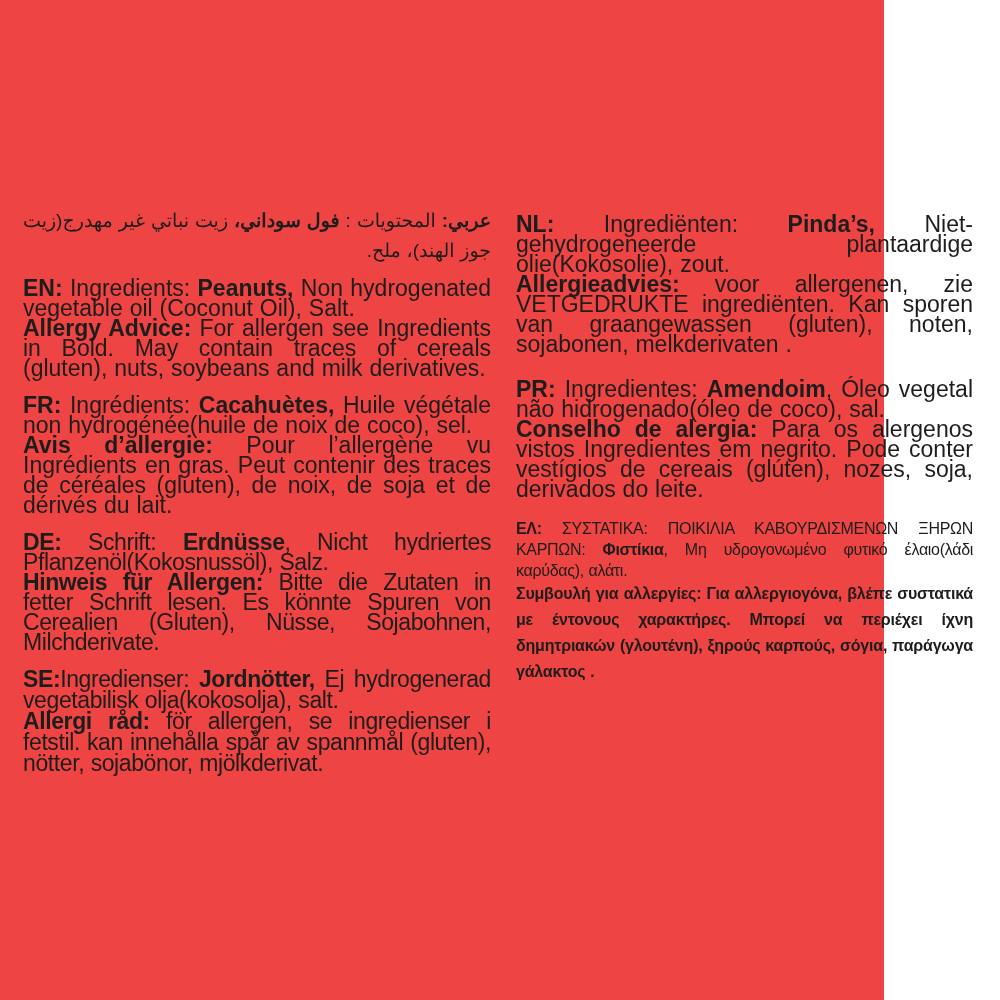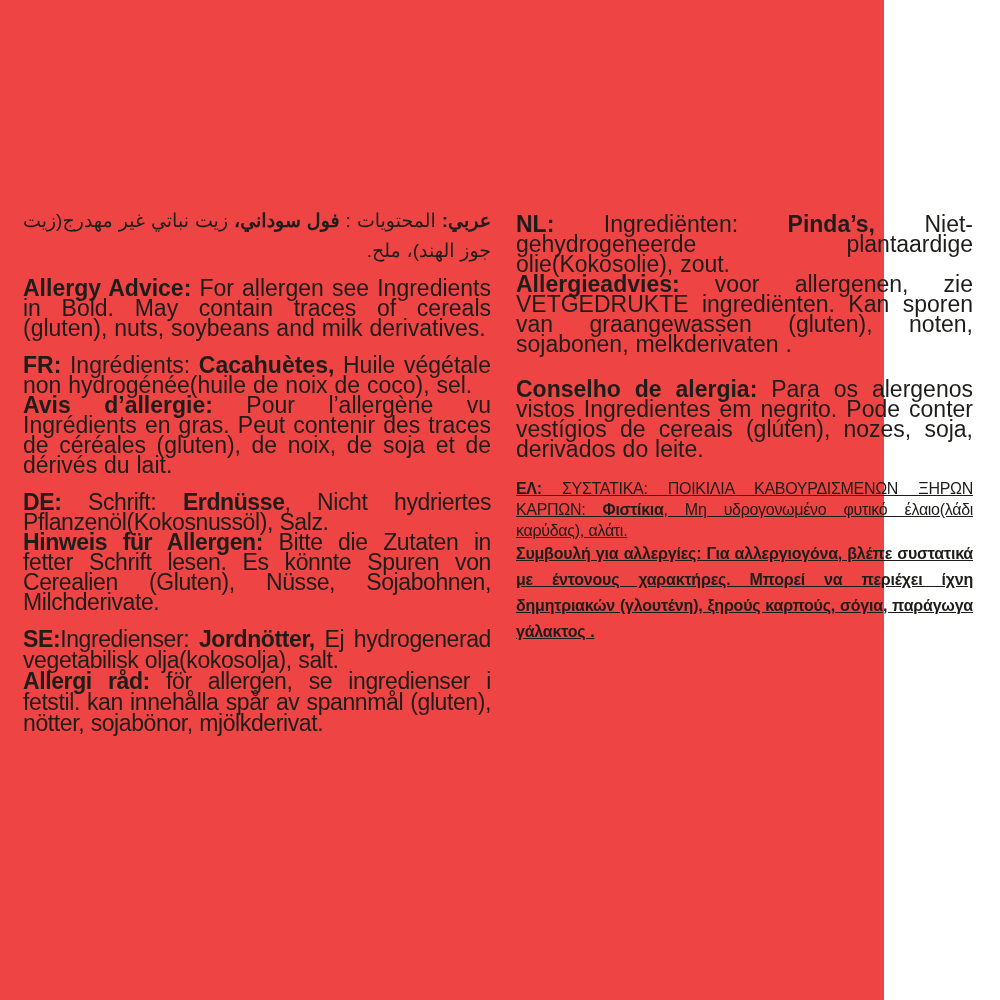--- a/index.html
+++ b/index.html
@@ -47,32 +47,33 @@
   }
 
   
   .sec-de .para, .sec-se .para { letter-spacing: -0.4px; }
   .sec-se .para { line-height: 21px; }
 
   .sec-nl { margin-bottom: 25px; }
   .sec-pr { margin-bottom: 19px; }
 
   
-  .sec-el .para        { font-size: 16px; line-height: 21px; letter-spacing: -0.3px; text-decoration: underline; }
+  .sec-el .para        { font-size: 16px; line-height: 21px; letter-spacing: -0.3px; }
   .sec-el .para.allbold{ font-size: 16px; line-height: 26px; letter-spacing: -0.2px; font-weight: bold; }
 </style>
 </head>
 <body>
 
 <div class="page">
   <div class="col col-left">
       <section class="sec sec-ar" dir="rtl">
         <p class="para"><span class="b">عربي:</span><span> المحتويات : </span><span class="b">فول سوداني،</span><span> زيت نباتي غير مهدرج(زيت جوز الهند)، ملح.</span></p>
       </section>
       <section class="sec sec-en">
+        <p class="para"><span class="b">EN:</span><span> Ingredients: </span><span class="b">Peanuts,</span><span> Non hydrogenated vegetable oil (Coconut Oil),  Salt.</span></p>
         <p class="para"><span class="b">Allergy Advice:</span><span> For allergen see Ingredients in Bold. May contain traces of  cereals (gluten), nuts, soybeans and milk derivatives.</span></p>
       </section>
       <section class="sec sec-fr">
         <p class="para"><span class="b">FR:</span><span> Ingrédients: </span><span class="b">Cacahuètes,</span><span> Huile végétale non hydrogénée(huile de noix de coco),  sel.</span></p>
         <p class="para"><span class="b">Avis d’allergie:</span><span> Pour l’allergène vu Ingrédients en gras. Peut contenir des traces de céréales (gluten), de noix, de soja et de dérivés du lait.</span></p>
       </section>
       <section class="sec sec-de">
         <p class="para"><span class="b">DE:</span><span> Schrift:  </span><span class="b">Erdnüsse</span><span>, Nicht hydriertes Pflanzenöl(Kokosnussöl), Salz.</span></p>
         <p class="para"><span class="b">Hinweis für Allergen:</span><span> Bitte die Zutaten in fetter Schrift lesen. Es könnte Spuren von Cerealien (Gluten), Nüsse, Sojabohnen, Milchderivate.</span></p>
       </section>
@@ -80,20 +81,21 @@
         <p class="para"><span class="b">SE:</span><span>Ingredienser: </span><span class="b">Jordnötter,</span><span> Ej hydrogenerad vegetabilisk olja(kokosolja), salt.</span></p>
         <p class="para"><span class="b">Allergi råd:</span><span> för allergen, se ingredienser i fetstil. kan innehålla spår av spannmål (gluten), nötter, sojabönor, mjölkderivat.</span></p>
       </section>
     </div>
   <div class="col col-right">
       <section class="sec sec-nl">
         <p class="para"><span class="b">NL:</span><span> Ingrediënten: </span><span class="b">Pinda’s,</span><span> Niet-gehydrogeneerde plantaardige olie(Kokosolie), zout.</span></p>
         <p class="para"><span class="b">Allergieadvies:</span><span> voor allergenen, zie VETGEDRUKTE ingrediënten. Kan sporen van graangewassen (gluten), noten, sojabonen, melkderivaten .</span></p>
       </section>
       <section class="sec sec-pr">
+        <p class="para"><span class="b">PR:</span><span> Ingredientes: </span><span class="b">Amendoim</span><span>, Óleo vegetal não hidrogenado(óleo de coco), sal.</span></p>
         <p class="para"><span class="b">Conselho de alergia:</span><span> Para os alergenos vistos Ingredientes em negrito. Pode conter vestígios de cereais (glúten), nozes, soja, derivados do leite.</span></p>
       </section>
       <section class="sec sec-el">
         <p class="para"><span class="b">ΕΛ:</span><span> ΣΥΣΤΑΤΙΚΑ: ΠΟΙΚΙΛΙΑ ΚΑΒΟΥΡΔΙΣΜΕΝΩΝ ΞΗΡΩΝ ΚΑΡΠΩΝ: </span><span class="b">Φιστίκια</span><span>, Μη υδρογονωμένο φυτικό έλαιο(λάδι καρύδας), αλάτι.</span></p>
         <p class="para allbold"><span class="b">Συμβουλή για αλλεργίες: Για αλλεργιογόνα, βλέπε συστατικά με έντονους χαρακτήρες. Μπορεί να περιέχει ίχνη δημητριακών (γλουτένη), ξηρούς καρπούς, σόγια, παράγωγα γάλακτος .</span></p>
       </section>
     </div>
 </div>
 
 </body></html>

